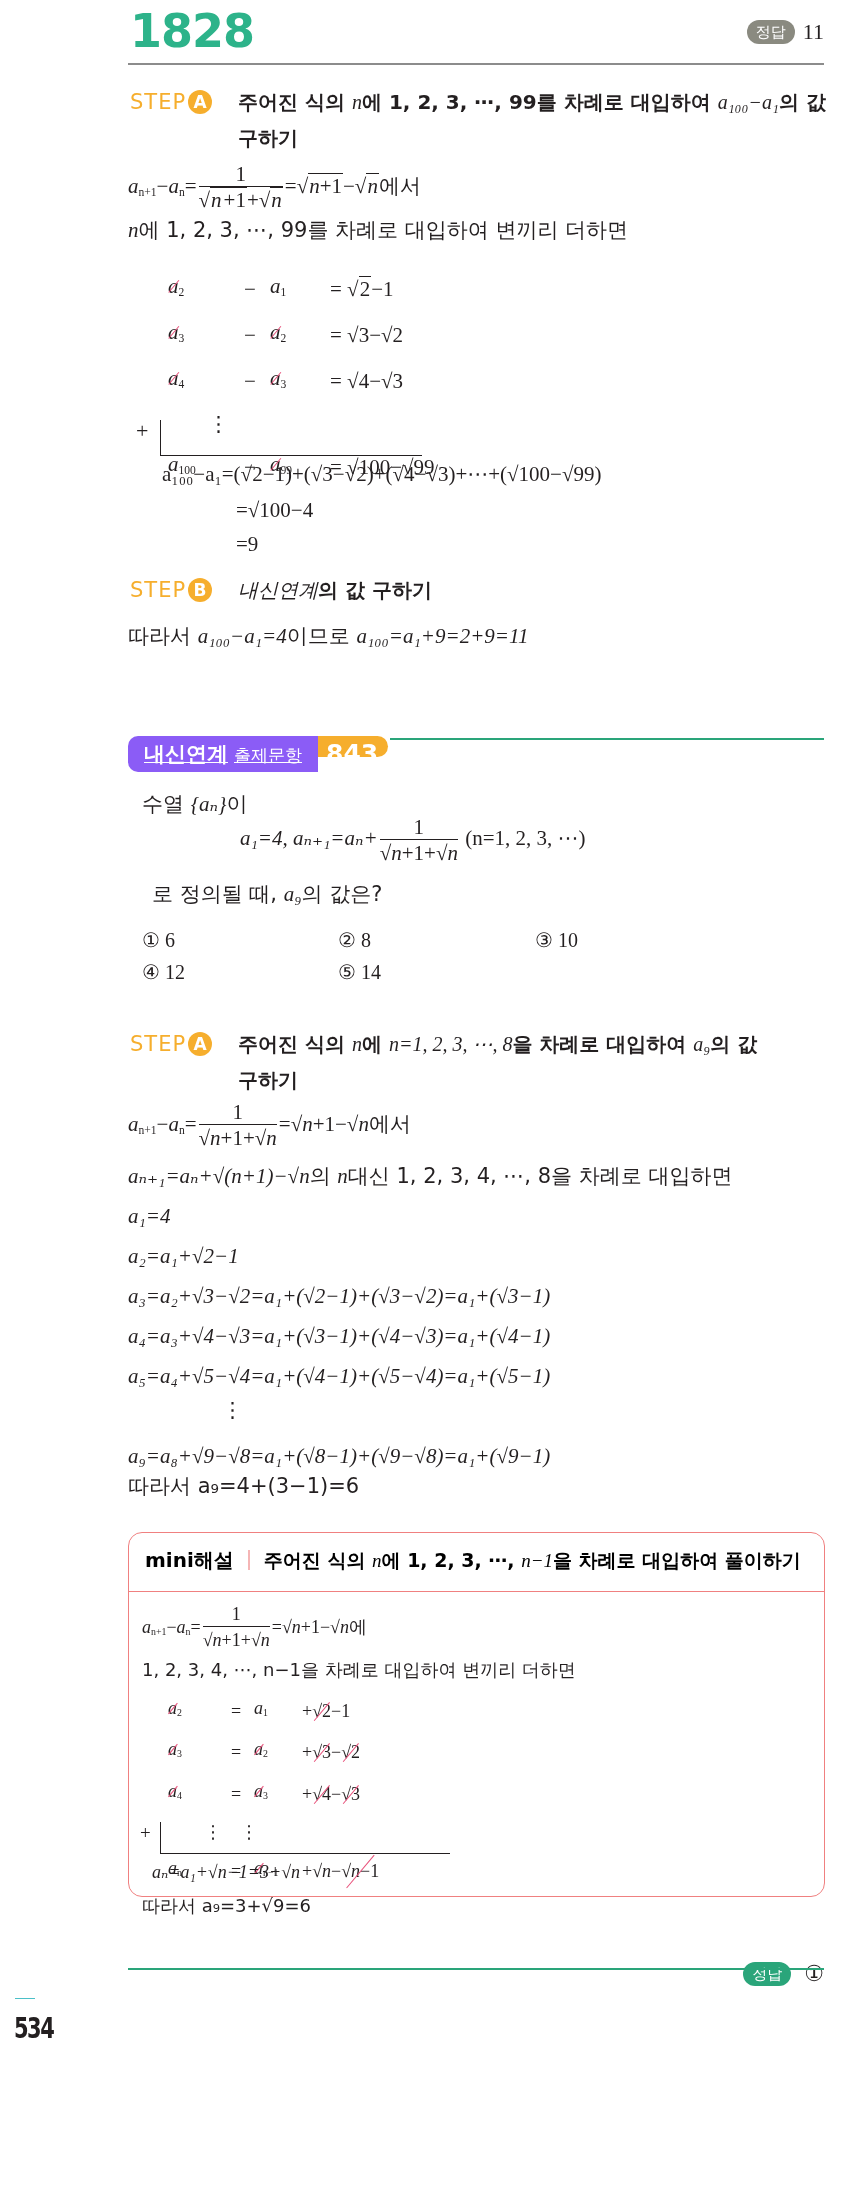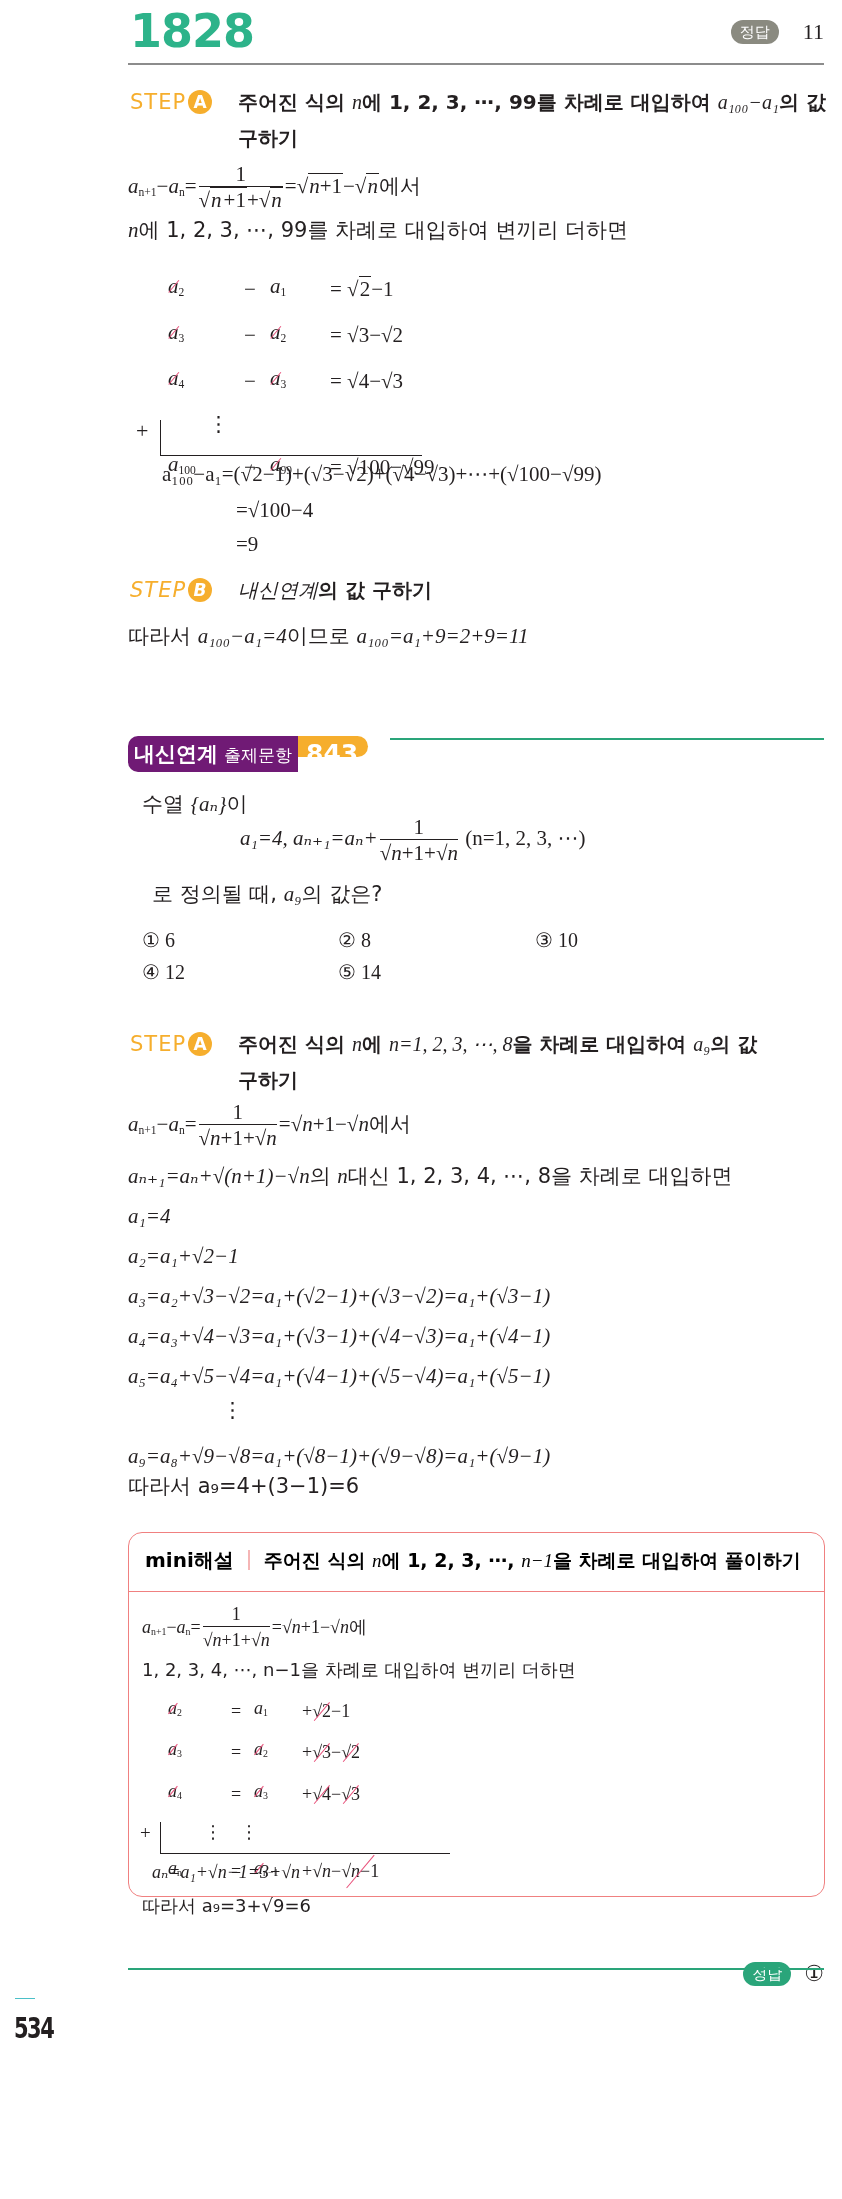--- a/index.html
+++ b/index.html
@@ -9,21 +9,21 @@
   .i { font-family: "Liberation Serif", "DejaVu Serif", serif; font-style: italic; }
   sub { font-size: 0.55em; vertical-align: -0.25em; font-style: normal; font-family: "Liberation Serif", serif; }
   .abs { position: absolute; }
   .line { position: absolute; left: 128px; font-size: 21px; line-height: 28px; white-space: nowrap; }
 
   
   .prob-num { position: absolute; left: 130px; top: 4px; font-size: 46px; font-weight: bold; color: #2db38a; letter-spacing: -1px; font-family: "DejaVu Sans", sans-serif; }
   .ans-badge { display: inline-block; background: #8a8a80; color: #fff; border-radius: 14px; font-size: 15px; padding: 2px 9px; line-height: 20px; vertical-align: middle; }
   .ans-badge.green { background: #2aa57a; }
   .top-ans { position: absolute; right: 18px; top: 18px; font-size: 22px; }
-  .top-ans .val { font-family: "Liberation Serif", serif; margin-left: 24px; vertical-align: middle; }
+  .top-ans .val { font-family: "Liberation Serif", serif; margin-left: 8px; vertical-align: middle; }
   .hr-gray { position: absolute; left: 128px; width: 696px; top: 63px; height: 2px; background: #8c8c8c; }
 
   
   .step { position: absolute; left: 130px; font-size: 21px; color: #f6ae2d; letter-spacing: 1px; font-family: "DejaVu Sans", sans-serif; }
   .step .circ { display: inline-block; width: 24px; height: 24px; border-radius: 50%; background: #f6ae2d; color: #fff; font-weight: bold; text-align: center; line-height: 24px; font-size: 17px; margin-left: 2px; vertical-align: 1px; letter-spacing: 0; }
   .step-title { position: absolute; left: 238px; font-size: 20px; font-weight: bold; line-height: 36px; width: 590px; }
   .step-title .mx { font-weight: normal; }
 
   
   .frac { display: inline-block; vertical-align: middle; text-align: center; margin: 0 2px; }
@@ -37,21 +37,21 @@
   
   .tele { position: absolute; font-size: 21px; line-height: 40px; }
   .tele .row { display: flex; align-items: center; white-space: nowrap; }
   .tele .c1 { width: 62px; }
   .tele .c2 { width: 40px; text-align: center; }
   .tele .c3 { width: 60px; }
   .sumbar { position: absolute; border-left: 1.5px solid #231f20; border-bottom: 1.5px solid #231f20; }
 
   
   .link-bar { position: absolute; left: 128px; top: 736px; height: 36px; display: flex; }
-  .link-green { background: #701a75; color: #fff; border-radius: 10px 0 0 10px; padding: 0 6px; height: 36px; line-height: 36px; font-size: 19px; }
+  .link-green { background: #8b5cf6; color: #fff; border-radius: 10px 0 0 10px; padding: 0 16px; height: 36px; line-height: 36px; font-size: 19px; text-decoration: underline; }
   .link-green b { font-size: 21px; }
   .link-green span { font-size: 17px; margin-left: 6px; }
   .link-orange { background: #f6ae2d; color: #fff; font-weight: bold; font-size: 25px; height: 21px; line-height: 36px; padding: 0 10px 0 8px; border-radius: 0 12px 12px 0; }
   .green-rule { position: absolute; left: 390px; top: 738px; width: 434px; height: 2px; background: #2aa57a; }
 
   .choices { position: absolute; left: 142px; font-size: 20px; }
   .choice { position: absolute; white-space: nowrap; font-family: "Liberation Serif", serif; }
 
   
   .mini-outer { position: absolute; left: 128px; top: 1532px; width: 697px; height: 365px; border: 1.5px solid #f08080; border-radius: 14px 14px 14px 14px; }
@@ -112,21 +112,21 @@
       <span>= √<span class="rad">100</span>−√<span class="rad">99</span></span>
     </div>
 </div>
 <div class="abs m" style="left:136px; top:418px; font-size:22px;">+</div>
 <div class="sumbar" style="left:160px; top:420px; width:262px; height:36px;"></div>
 
 <div class="line m" style="left:162px; top:460px;">a₁₀₀−a₁=(√2−1)+(√3−√2)+(√4−√3)+⋯+(√100−√99)</div>
 <div class="line m" style="left:236px; top:496px;">=√100−4</div>
 <div class="line m" style="left:236px; top:530px;">=9</div>
 
-<div class="step" style="top:578px;font-style:italic;"><span>STEP</span><span class="circ">B</span></div>
+<div class="step" style="top:578px;"><span>STEP</span><span class="circ">B</span></div>
 <div class="step-title" style="top:572px;"><span class="i mx">내신연계</span><span>의 값 구하기</span></div>
 
 <div class="line" style="top:622px;">
   <span>따라서 </span><span class="i">a₁₀₀−a₁=4</span><span>이므로 </span><span class="i">a₁₀₀=a₁+9=2+9=11</span>
 </div>
 
 <div class="green-rule"></div>
 <div class="link-bar">
   <div class="link-green"><b>내신연계</b><span>출제문항</span></div>
   <div class="link-orange">843</div>

